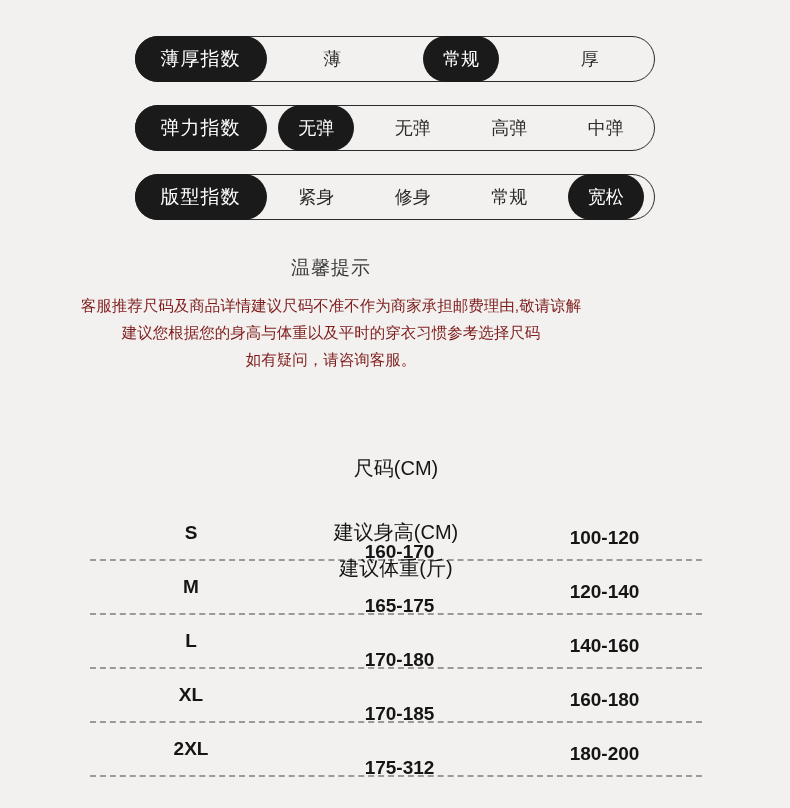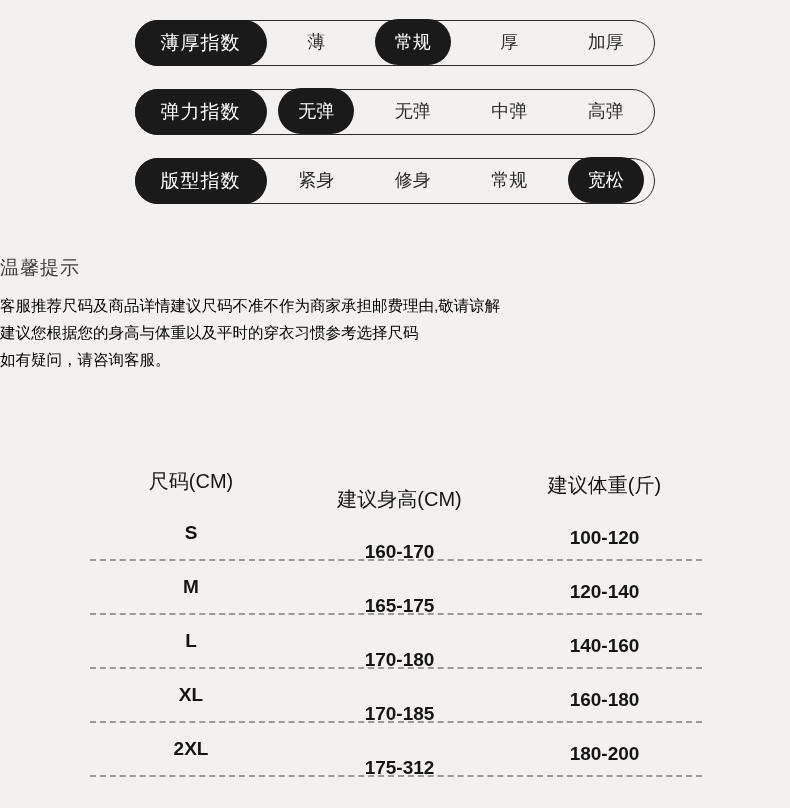--- a/index.html
+++ b/index.html
@@ -27,26 +27,26 @@
   .pills {
     position: absolute;
     left: 0;
     top: 20px;
     width: 790px;
   }
   .pill-row {
     position: relative;
     width: 520px;
     height: 46px;
-    margin: 0 auto 23px auto;
+    margin: 16px auto 23px auto;
     border: 1.5px solid #2a2a2a;
     border-radius: 23px;
     box-sizing: border-box;
     display: flex;
-    align-items: flex-end;
+    align-items: center;
   }
   .pill-label {
     position: absolute;
     left: -1.5px;
     top: -1.5px;
     height: 46px;
     min-width: 132px;
     padding: 0 16px;
     box-sizing: border-box;
     background: #1a1a1a;
@@ -96,48 +96,49 @@
   .pill-opt .opt-chip {
     display: inline-block;
   }
 
   
   .notice {
     position: absolute;
     left: 0;
     top: 255px;
     width: 662px;
-    text-align: left;
+    text-align: center;
   }
   .notice-title {
     font-size: 19px;
     color: #3a3a3a;
     margin-bottom: 11px;
     letter-spacing: 1px;
   }
   .notice-line {
     font-size: 15.5px;
-    color: #000000;
+    color: #7f1d1d;
     line-height: 27px;
   }
 
   
   .size-table {
     position: absolute;
     left: 90px;
     top: 455px;
     width: 612px;
   }
   .row {
     display: flex;
     align-items: center;
     height: 52px;
   }
   .row.header {
     height: 52px;
+    flex-direction: column;
   }
   .cell {
     text-align: center;
     font-size: 19px;
     font-weight: bold;
     color: #151515;
   }
   .row.header .cell {
     font-size: 20px;
     font-weight: normal;
@@ -158,31 +159,30 @@
 <div class="page">
 
   <div class="pills">
 
     <div class="pill-row">
       <div class="pill-label">薄厚指数</div>
       <div class="pill-options">
         <div class="pill-opt"><span class="opt-chip">薄</span></div>
         <div class="pill-opt active"><span class="opt-chip">常规</span></div>
         <div class="pill-opt"><span class="opt-chip">厚</span></div>
-        <div class="pill-opt"><span class="opt-chip">加厚</span></div>
       </div>
     </div>
 
     <div class="pill-row">
       <div class="pill-label">弹力指数</div>
       <div class="pill-options">
         <div class="pill-opt active"><span class="opt-chip">无弹</span></div>
         <div class="pill-opt"><span class="opt-chip">无弹</span></div>
+        <div class="pill-opt"><span class="opt-chip">高弹</span></div>
         <div class="pill-opt"><span class="opt-chip">中弹</span></div>
-        <div class="pill-opt"><span class="opt-chip">高弹</span></div>
       </div>
     </div>
 
     <div class="pill-row">
       <div class="pill-label">版型指数</div>
       <div class="pill-options">
         <div class="pill-opt"><span class="opt-chip">紧身</span></div>
         <div class="pill-opt"><span class="opt-chip">修身</span></div>
         <div class="pill-opt"><span class="opt-chip">常规</span></div>
         <div class="pill-opt active"><span class="opt-chip">宽松</span></div>

